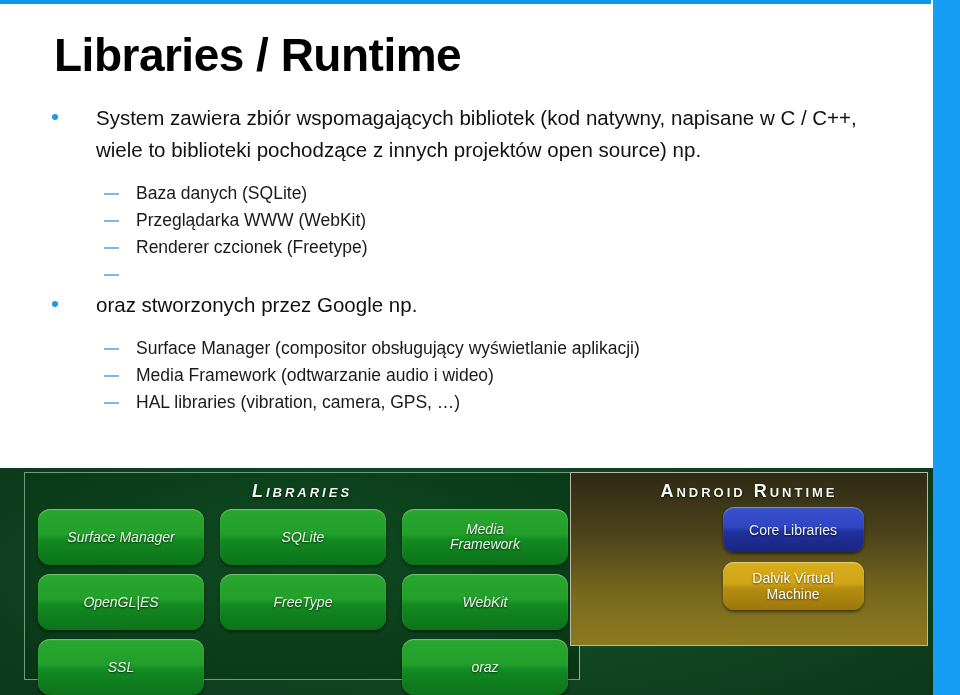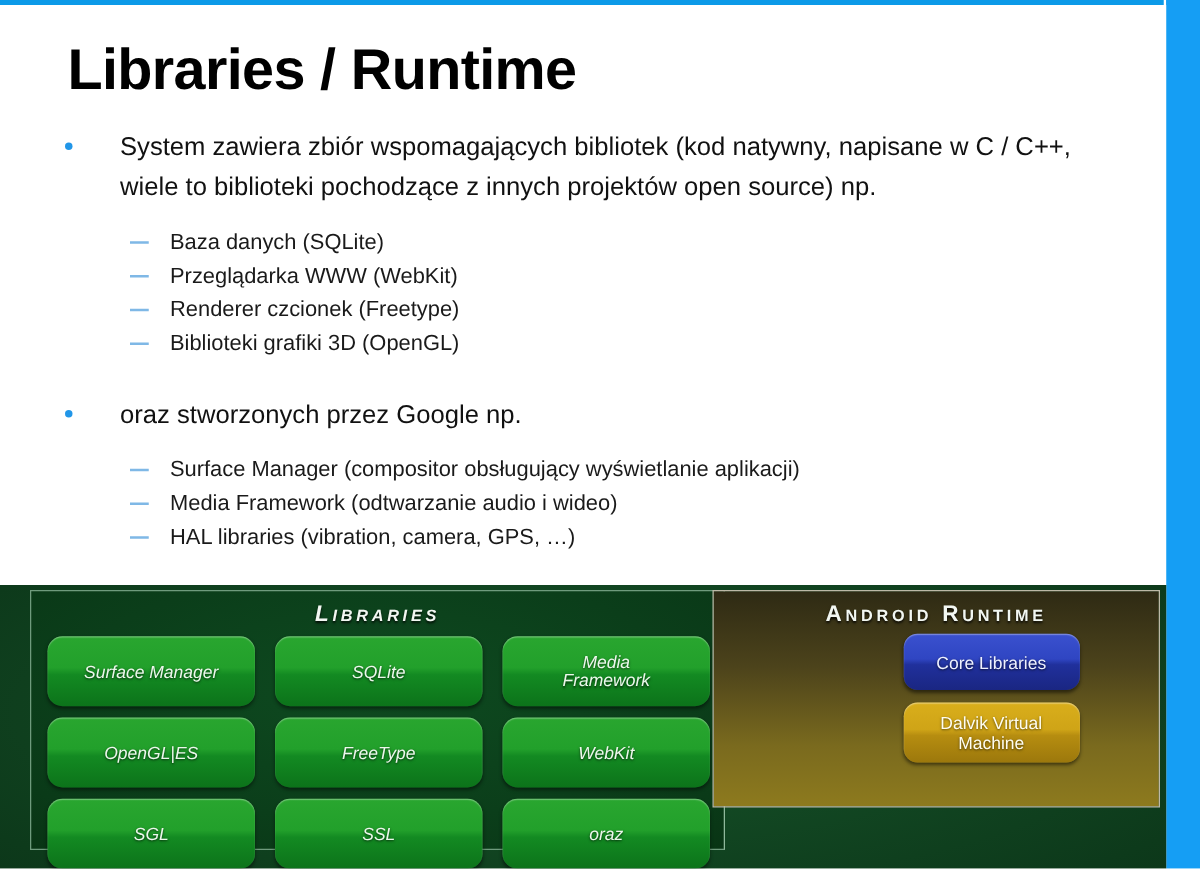--- a/index.html
+++ b/index.html
@@ -258,21 +258,20 @@
       <div class="bullet-l2">
         <span class="dash"></span>
         <span>Przeglądarka WWW (WebKit)</span>
       </div>
       <div class="bullet-l2">
         <span class="dash"></span>
         <span>Renderer czcionek (Freetype)</span>
       </div>
       <div class="bullet-l2">
         <span class="dash"></span>
-        <span>Biblioteki grafiki 3D (OpenGL)</span>
       </div>
 
       <div class="gap-md"></div>
 
       <div class="bullet-l1">
         <span class="dot"></span>
         <span>oraz stworzonych przez Google np.</span>
       </div>
 
       <div class="gap-sm"></div>
@@ -303,21 +302,20 @@
           <div class="gbtn">Surface Manager</div>
           <div class="gbtn">SQLite</div>
           <div class="gbtn">Media<br>Framework</div>
         </div>
         <div class="libs-row">
           <div class="gbtn">OpenGL|ES</div>
           <div class="gbtn">FreeType</div>
           <div class="gbtn">WebKit</div>
         </div>
         <div class="libs-row">
-          <div class="gbtn">SGL</div>
           <div class="gbtn">SSL</div>
           <div class="gbtn">oraz</div>
         </div>
       </div>
     </div>
 
     <div class="runtime-panel">
       <div class="panel-heading">Android Runtime</div>
       <div class="rt-btns">
         <div class="bbtn">Core Libraries</div>

